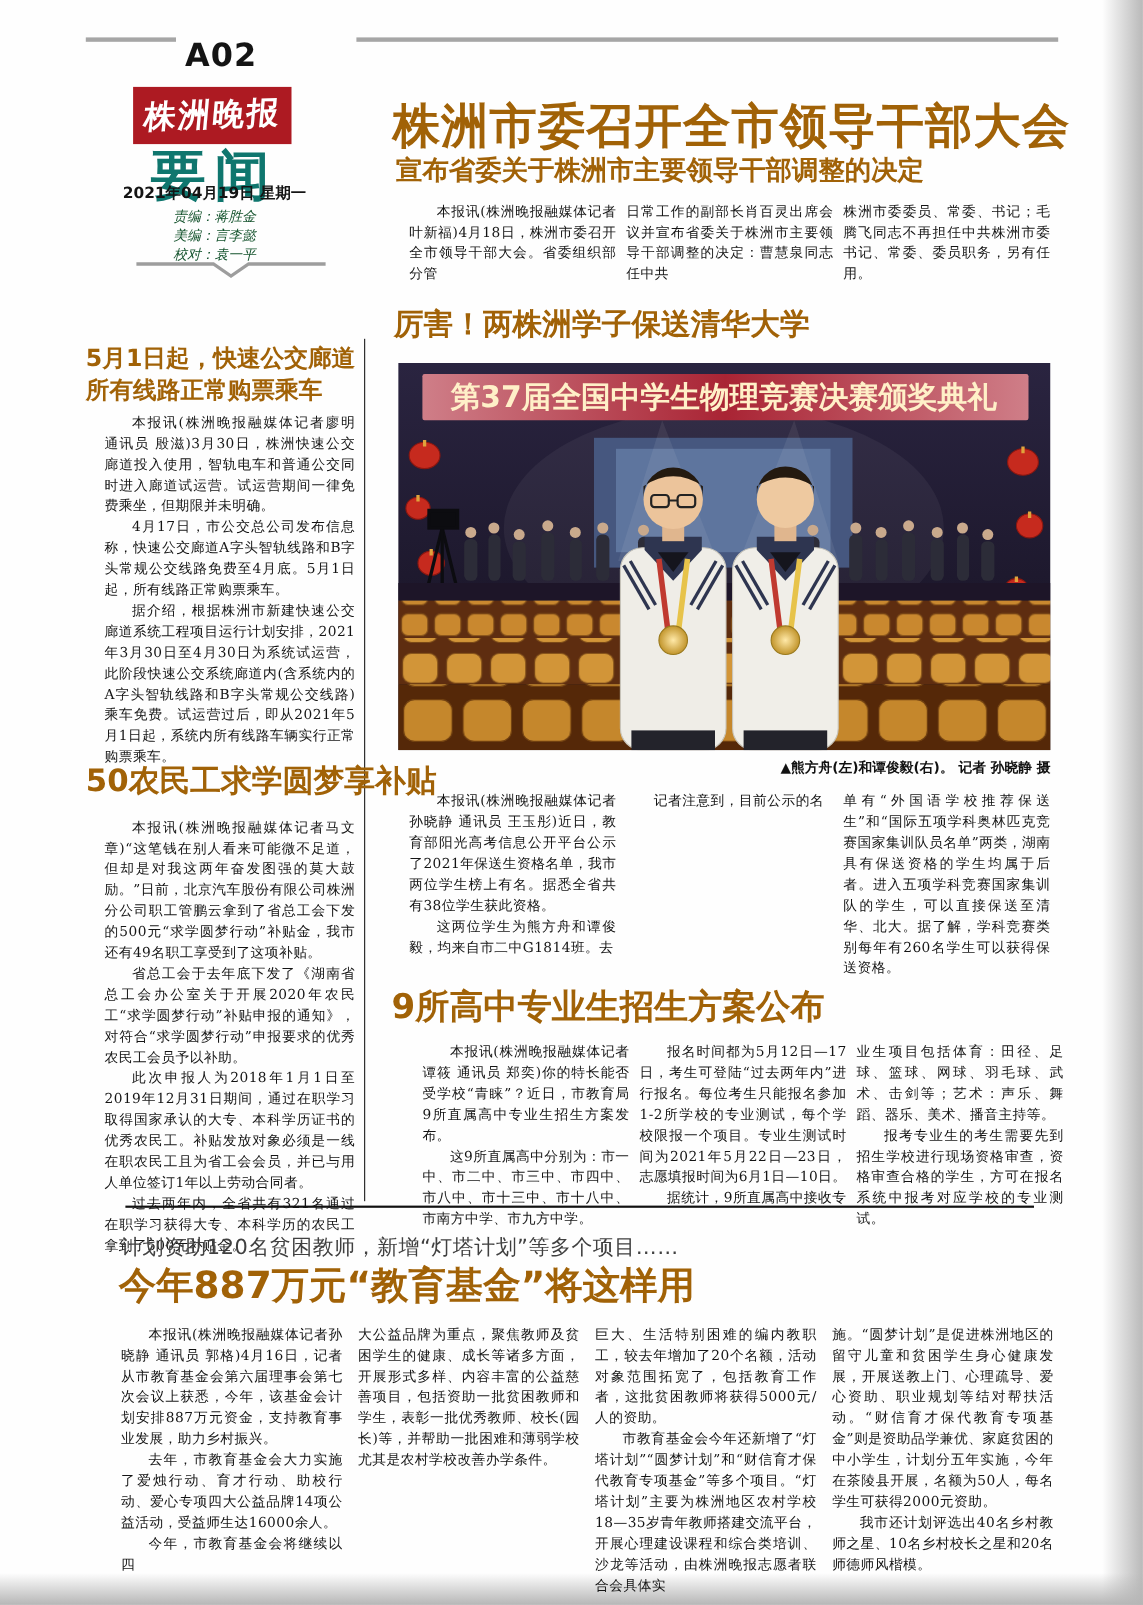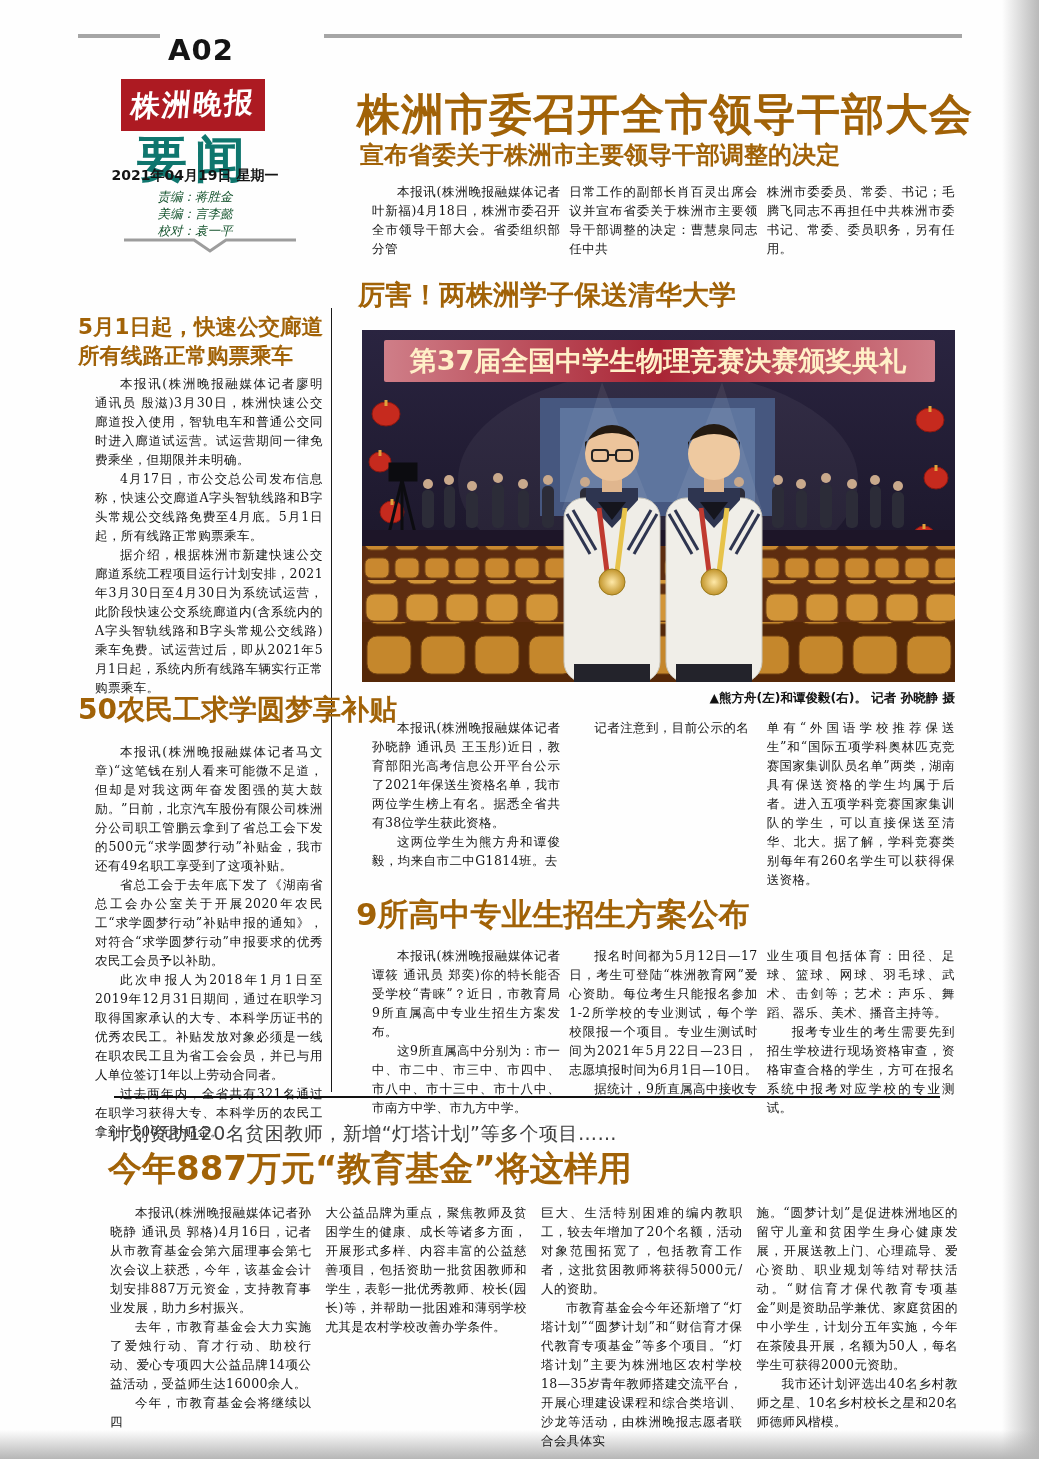--- a/index.html
+++ b/index.html
@@ -269,27 +269,27 @@
     </div>
     <div class="col">
       <p>记者注意到，目前公示的名</p>
     </div>
     <div class="col">
       <p class="cont">单有“外国语学校推荐保送生”和“国际五项学科奥林匹克竞赛国家集训队员名单”两类，湖南具有保送资格的学生均属于后者。进入五项学科竞赛国家集训队的学生，可以直接保送至清华、北大。据了解，学科竞赛类别每年有260名学生可以获得保送资格。</p>
     </div>
   </div>
 
   <div class="abs htitle" style="left:356px;top:894px;font-size:31px;">9所高中专业生招生方案公布</div>
-  <div class="abs body-cols art-body" style="left:372px;top:946px;width:583px;">
+  <div class="abs body-cols art-body" style="left:384px;top:946px;width:583px;">
     <div class="col">
       <p>本报讯(株洲晚报融媒体记者谭筱 通讯员 郑奕)你的特长能否受学校“青睐”？近日，市教育局9所直属高中专业生招生方案发布。</p>
       <p>这9所直属高中分别为：市一中、市二中、市三中、市四中、市八中、市十三中、市十八中、市南方中学、市九方中学。</p>
     </div>
     <div class="col">
-      <p>报名时间都为5月12日—17日，考生可登陆“株洲教育网”爱心资助。每位考生只能报名参加1-2所学校的专业测试，每个学校限报一个项目。专业生测试时间为2021年5月22日—23日，志愿填报时间为6月1日—10日。</p>
+      <p>报名时间都为5月12日—17日，考生可登陆“过去两年内”进行报名。每位考生只能报名参加1-2所学校的专业测试，每个学校限报一个项目。专业生测试时间为2021年5月22日—23日，志愿填报时间为6月1日—10日。</p>
       <p>据统计，9所直属高中接收专</p>
     </div>
     <div class="col">
       <p class="cont">业生项目包括体育：田径、足球、篮球、网球、羽毛球、武术、击剑等；艺术：声乐、舞蹈、器乐、美术、播音主持等。</p>
       <p>报考专业生的考生需要先到招生学校进行现场资格审查，资格审查合格的学生，方可在报名系统中报考对应学校的专业测试。</p>
     </div>
   </div>
 
   <div class="abs bigrule"></div>
 

